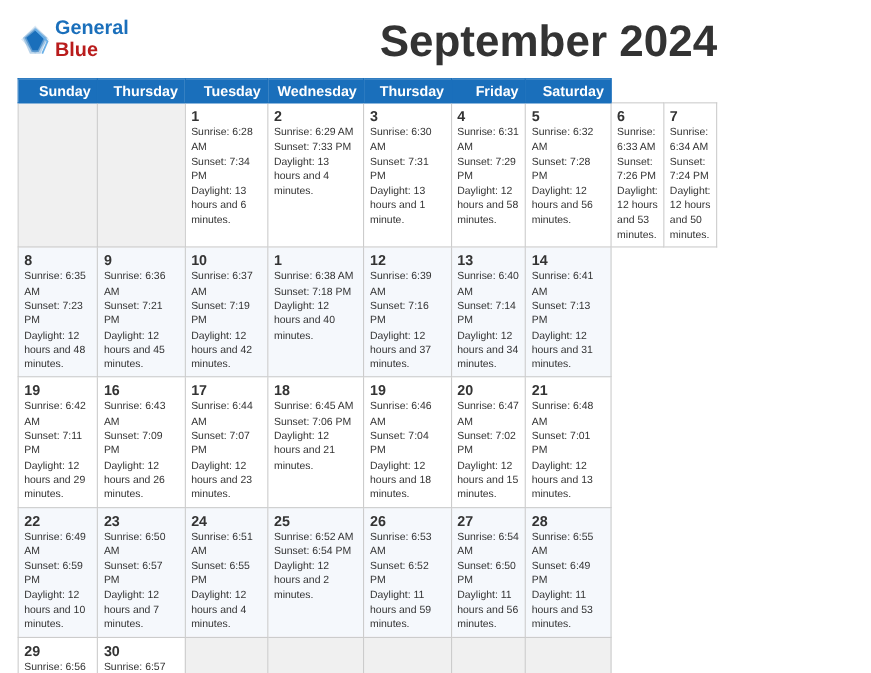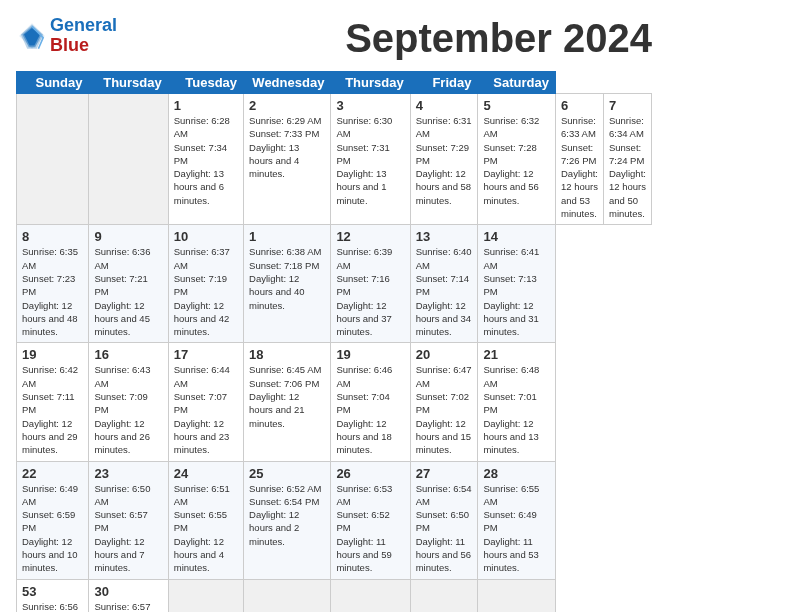--- a/index.html
+++ b/index.html
@@ -245,21 +245,21 @@
             <span class="day-number">27</span>
             <div class="day-info">Sunrise: 6:54 AM<br>Sunset: 6:50 PM<br>Daylight: 11 hours and 56 minutes.</div>
           </td>
           <td>
             <span class="day-number">28</span>
             <div class="day-info">Sunrise: 6:55 AM<br>Sunset: 6:49 PM<br>Daylight: 11 hours and 53 minutes.</div>
           </td>
         </tr>
         <tr>
           <td>
-            <span class="day-number">53</span>
+            <span class="day-number">29</span>
             <div class="day-info">Sunrise: 6:56 AM<br>Sunset: 6:47 PM<br>Daylight: 11 hours and 51 minutes.</div>
           </td>
           <td>
             <span class="day-number">30</span>
             <div class="day-info">Sunrise: 6:57 AM<br>Sunset: 6:45 PM<br>Daylight: 11 hours and 48 minutes.</div>
           </td>
           <td class="empty"></td>
           <td class="empty"></td>
           <td class="empty"></td>
           <td class="empty"></td>

